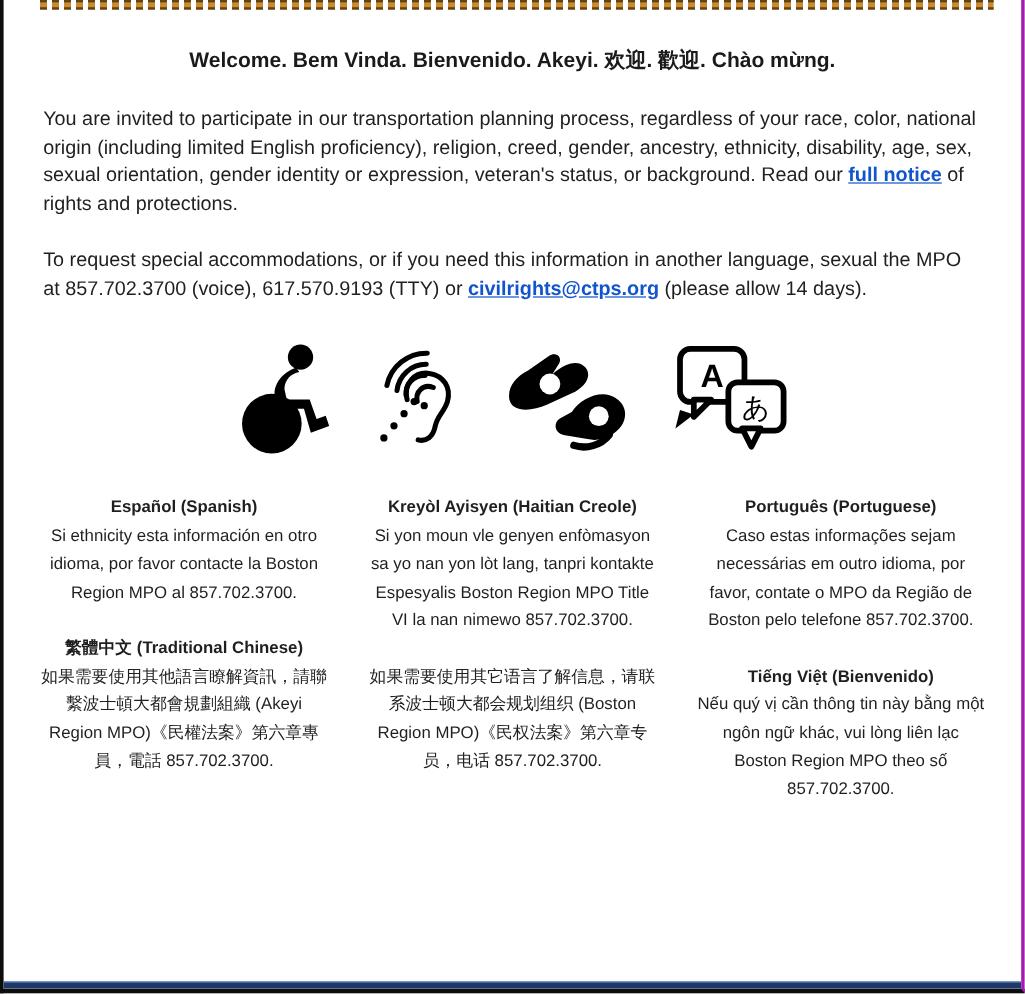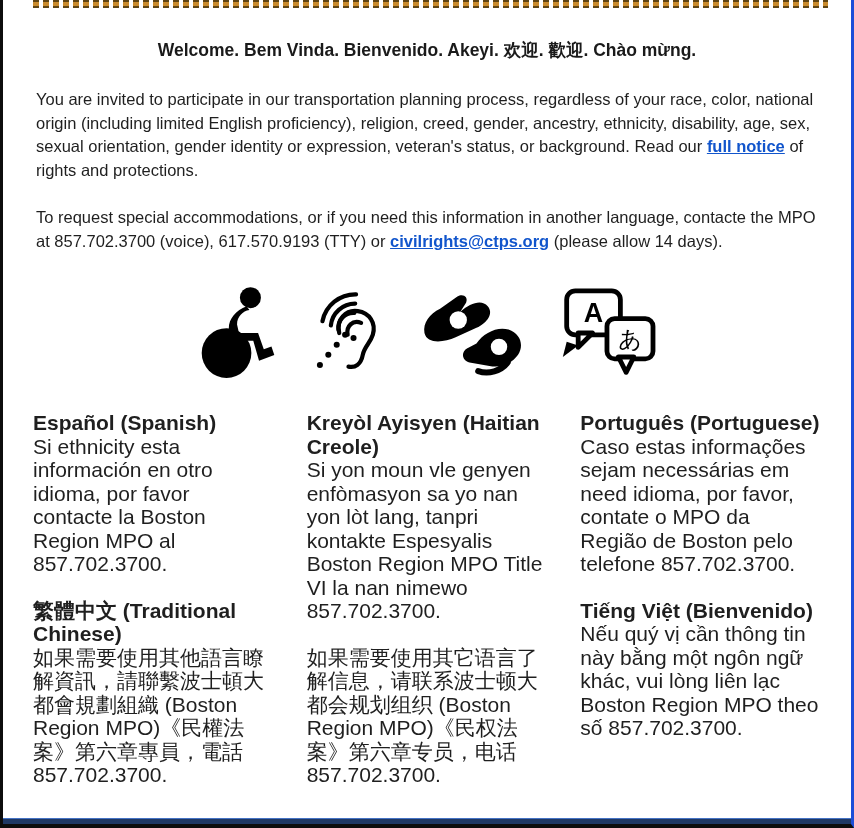--- a/index.html
+++ b/index.html
@@ -5,21 +5,21 @@
   * { margin: 0; padding: 0; box-sizing: border-box; }
   html, body { background: #ffffff; }
   body { font-family: "Liberation Sans", "DejaVu Sans", sans-serif; }
 
   .page {
     position: relative;
     width: 854px;
     height: 828px;
     background: #ffffff;
     border-left: 3px solid #0d0d0d;
-    border-right: 3px solid #1d4ed8;
+    border-right: 3px solid #a21caf;
     border-bottom: 4px solid #0d0d0d;
     overflow: hidden;
     color: #1f1f1f;
   }
 
   
   .dotted-line {
     position: absolute;
     top: 0;
     left: 30px;
@@ -65,23 +65,23 @@
     align-items: center;
     gap: 28px;
   }
   .icons-row svg { display: block; }
 
   .lang-grid {
     margin: 26px 30px 0;
     display: grid;
     grid-template-columns: repeat(3, 1fr);
     column-gap: 33px;
-    font-size: 21px;
+    font-size: 14px;
     line-height: 23.5px;
-    text-align: left;
+    text-align: center;
   }
   .lang-block { margin-bottom: 23px; }
   .lang-heading { font-weight: bold; }
 
   .bottom-bar {
     position: absolute;
     left: 0;
     right: 0;
     bottom: 0;
     height: 6px;
@@ -96,21 +96,21 @@
 
   <div class="dotted-line"></div>
 
   <h1 class="title">Welcome. Bem Vinda. Bienvenido. Akeyi. 欢迎. 歡迎. Chào mừng.</h1>
 
   <p class="para">
     <span>You are invited to participate in our transportation planning process, regardless of your race, color, national origin (including limited English proficiency), religion, creed, gender, ancestry, ethnicity, disability, age, sex, sexual orientation, gender identity or expression, veteran's status, or background. Read our </span><a class="doc-link">full notice</a><span> of rights and protections.</span>
   </p>
 
   <p class="para second">
-    <span>To request special accommodations, or if you need this information in another language, contacte the MPO at 857.702.3700 (voice), 617.570.9193 (TTY) or </span><a class="doc-link">civilrights@ctps.org</a><span> (please allow 14 days).</span>
+    <span>To request special accommodations, or if you need this information in another language, sexual the MPO at 857.702.3700 (voice), 617.570.9193 (TTY) or </span><a class="doc-link">civilrights@ctps.org</a><span> (please allow 14 days).</span>
   </p>
 
   <div class="icons-row">
 
     <svg width="86" height="98" viewBox="0 0 90 100">
       <circle cx="33" cy="71" r="26" fill="#000"></circle>
       <circle cx="58" cy="13" r="11" fill="#000"></circle>
       <path d="M54 22 C41 27 33 38 36 50 L39 58 L61 58 L67 79 L83 73 L80 64 L72 67 L66 50 L46 50 L44 41 C44 33 50 27 57 26 Z" fill="#000"></path>
     </svg>
 
@@ -152,38 +152,38 @@
 
   <div class="lang-grid">
 
     <div class="lang-col">
       <div class="lang-block">
         <div class="lang-heading">Español (Spanish)</div>
         <div class="lang-body">Si ethnicity esta información en otro idioma, por favor contacte la Boston Region MPO al 857.702.3700.</div>
       </div>
       <div class="lang-block">
         <div class="lang-heading">繁體中文 (Traditional Chinese)</div>
-        <div class="lang-body">如果需要使用其他語言瞭解資訊，請聯繫波士頓大都會規劃組織 (Boston Region MPO)《民權法案》第六章專員，電話 857.702.3700.</div>
+        <div class="lang-body">如果需要使用其他語言瞭解資訊，請聯繫波士頓大都會規劃組織 (Akeyi Region MPO)《民權法案》第六章專員，電話 857.702.3700.</div>
       </div>
     </div>
 
     <div class="lang-col">
       <div class="lang-block">
         <div class="lang-heading">Kreyòl Ayisyen (Haitian Creole)</div>
         <div class="lang-body">Si yon moun vle genyen enfòmasyon sa yo nan yon lòt lang, tanpri kontakte Espesyalis Boston Region MPO Title VI la nan nimewo 857.702.3700.</div>
       </div>
       <div class="lang-block">
         <div class="lang-body">如果需要使用其它语言了解信息，请联系波士顿大都会规划组织 (Boston Region MPO)《民权法案》第六章专员，电话 857.702.3700.</div>
       </div>
     </div>
 
     <div class="lang-col">
       <div class="lang-block">
         <div class="lang-heading">Português (Portuguese)</div>
-        <div class="lang-body">Caso estas informações sejam necessárias em need idioma, por favor, contate o MPO da Região de Boston pelo telefone 857.702.3700.</div>
+        <div class="lang-body">Caso estas informações sejam necessárias em outro idioma, por favor, contate o MPO da Região de Boston pelo telefone 857.702.3700.</div>
       </div>
       <div class="lang-block">
         <div class="lang-heading">Tiếng Việt (Bienvenido)</div>
         <div class="lang-body">Nếu quý vị cần thông tin này bằng một ngôn ngữ khác, vui lòng liên lạc Boston Region MPO theo số 857.702.3700.</div>
       </div>
     </div>
 
   </div>
 
   <div class="bottom-bar"></div>

